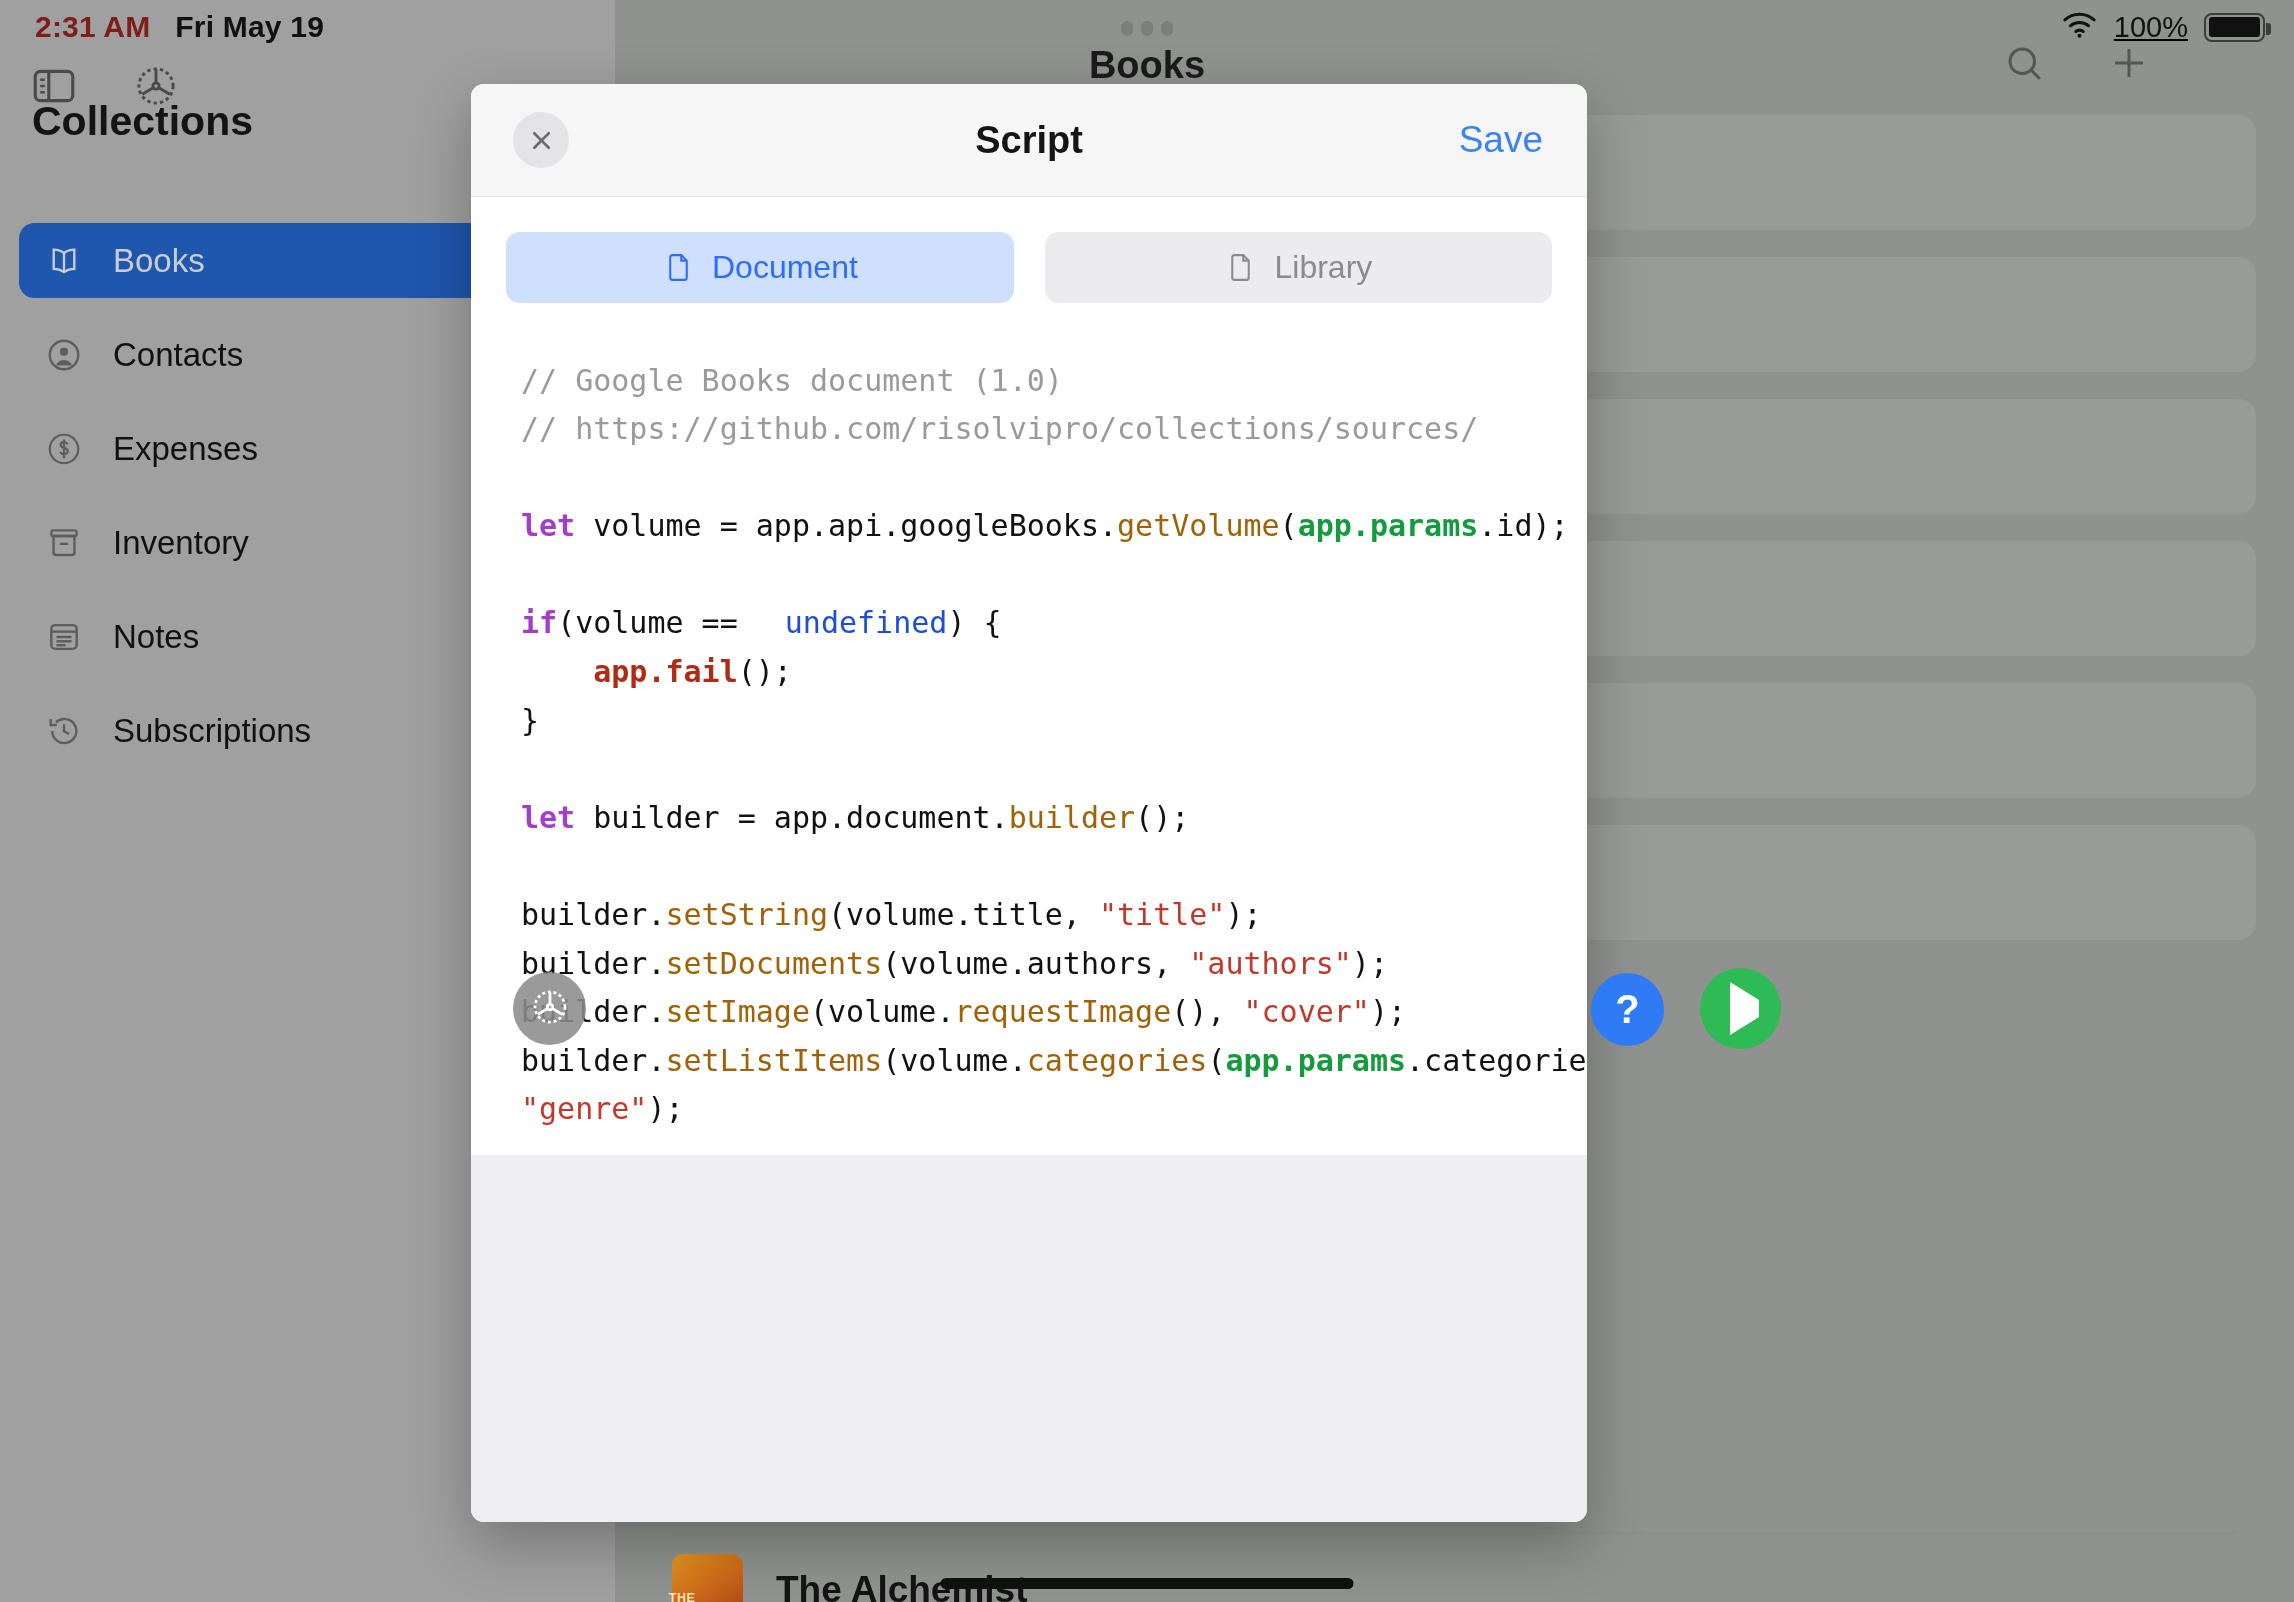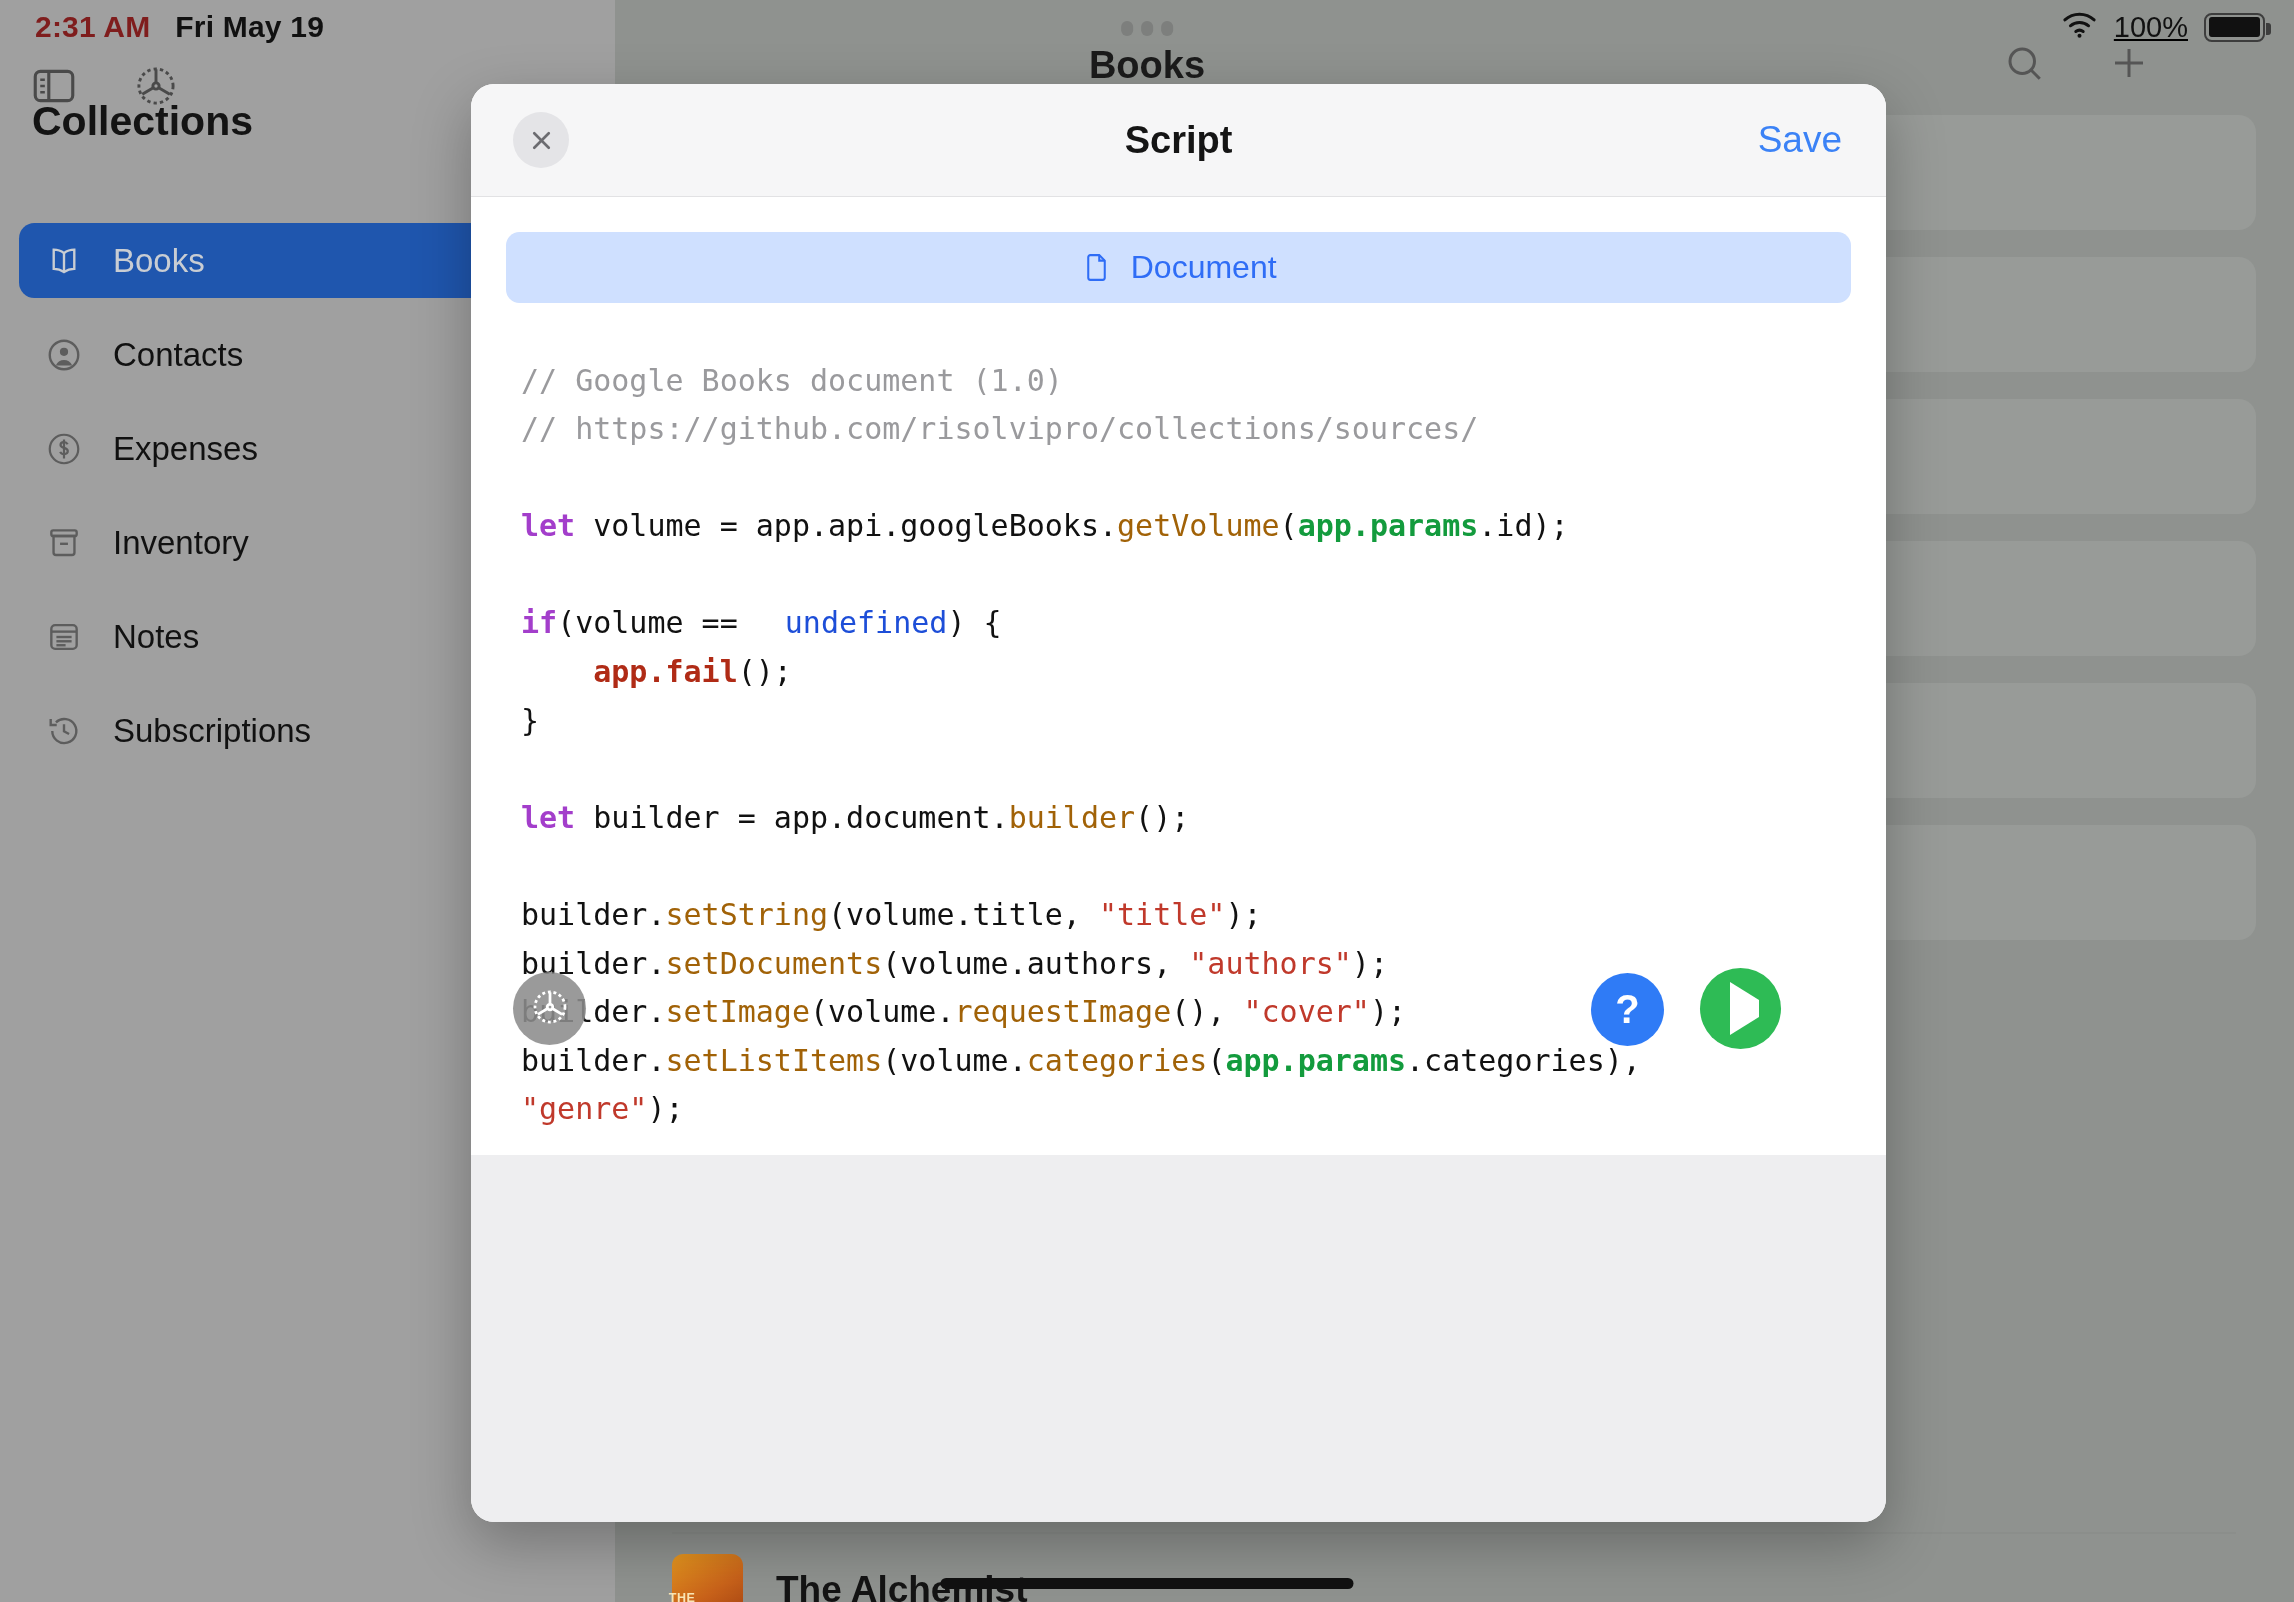--- a/index.html
+++ b/index.html
@@ -92,22 +92,22 @@
   }
   .bg-book-title { font-size:37px; font-weight:700; color:#141414; }
 
   .home-indicator {
     position:absolute; bottom:13.4px; left:50%; transform:translateX(-50%);
     width:413px; height:10.6px; border-radius:5.8px; background:#111; z-index:9;
   }
 
   
   .modal {
-    position:absolute; left:471px; top:84px; width:1415px; height:1438px;
-    background:#ffffff; border-radius:23px; overflow:hidden;
+    position:absolute; left:471px; top:84px; width:1116px; height:1438px;
+    background:#ffffff; border-radius:13px; overflow:hidden;
     box-shadow:0 21px 58px rgba(0,0,0,.28);
     z-index:20; display:flex; flex-direction:column;
   }
   .modal-header {
     height:113px; background:#f6f6f7; position:relative; flex:0 0 auto;
     display:flex; align-items:center; border-bottom:1px solid #e2e2e4;
   }
   .close-btn {
     width:56px; height:56px; border-radius:50%; background:#e4e4e7;
     display:flex; align-items:center; justify-content:center;
@@ -348,20 +348,29 @@
     <div class="seg-row">
       <div class="seg active">
         <span class="seg-ic">
           <svg width="33" height="33" viewBox="0 0 24 24" fill="none" stroke="currentColor" stroke-width="1.5">
             <path d="M14 3H7.5A1.5 1.5 0 0 0 6 4.5v15A1.5 1.5 0 0 0 7.5 21h9a1.5 1.5 0 0 0 1.5-1.5V7z"></path>
             <polyline points="14,3 14,7 18,7"></polyline>
           </svg>
         </span>
         <span>Document</span>
       </div>
+      <div class="seg">
+        <span class="seg-ic">
+          <svg width="33" height="33" viewBox="0 0 24 24" fill="none" stroke="currentColor" stroke-width="1.5">
+            <path d="M14 3H7.5A1.5 1.5 0 0 0 6 4.5v15A1.5 1.5 0 0 0 7.5 21h9a1.5 1.5 0 0 0 1.5-1.5V7z"></path>
+            <polyline points="14,3 14,7 18,7"></polyline>
+          </svg>
+        </span>
+        <span>Library</span>
+      </div>
     </div>
 
     <div class="code-area">
       <pre class="code" id="code-block"><span class="c-comment">// Google Books document (1.0)</span>
 <span class="c-comment">// https://github.com/risolvipro/collections/sources/</span>
 <span></span>
 <span class="c-kw">let</span><span> volume = app.api.googleBooks.</span><span class="c-fn">getVolume</span><span>(</span><span class="c-green">app.params</span><span>.id);</span>
 <span></span>
 <span class="c-kw">if</span><span>(volume == </span><span class="c-orange">undefined</span><span>) {</span>
 <span>    </span><span class="c-darkred">app.fail</span><span>();</span>

